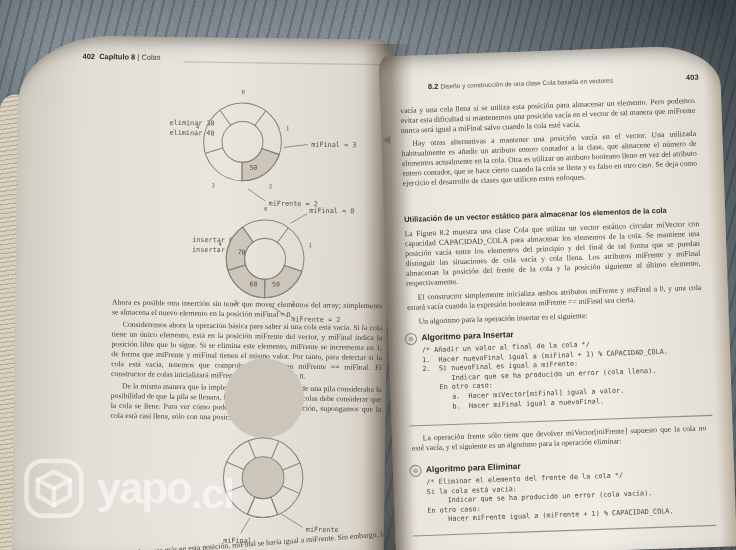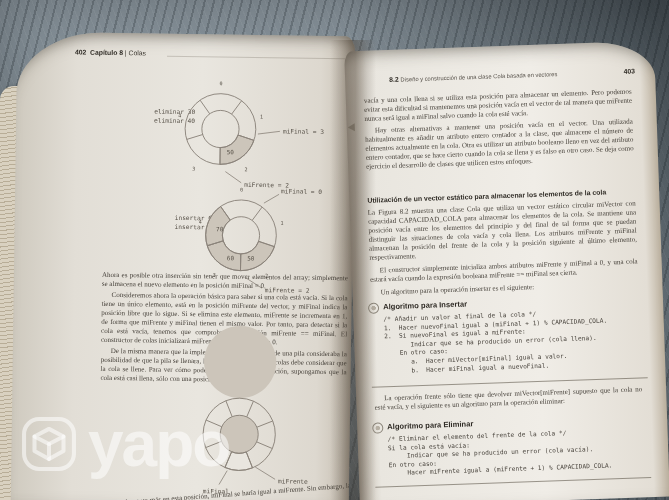--- a/index.html
+++ b/index.html
@@ -39,21 +39,21 @@
   .hr{position:absolute;height:1px;background:rgba(80,72,60,.55);}
   .figsvg{position:absolute;overflow:visible;}
   .figsvg text{font-family:"DejaVu Sans Mono",monospace;fill:#575148;}
   .flabel{font-size:6.2px;}
   .fidx{font-size:5.4px;fill:#6c665c;}
   .fval{font-size:6.4px;fill:#3f3a33;}
   .marginmark{position:absolute;width:0;height:0;border-top:4px solid transparent;border-bottom:4px solid transparent;
     border-right:7px solid rgba(110,102,90,.55);}
   .watermark{position:absolute;left:20px;top:414px;z-index:6;display:flex;align-items:center;
     color:rgba(255,255,255,.55);font-family:"Liberation Sans",sans-serif;}
-  .wm-brand{font-size:64px;font-weight:bold;letter-spacing:-2px;line-height:60px;margin-left:10px;}
+  .wm-brand{font-size:40px;font-weight:bold;letter-spacing:-2px;line-height:60px;margin-left:10px;}
   .wm-tld{font-size:38px;font-weight:bold;letter-spacing:-1px;align-self:flex-end;margin-bottom:2px;}
   .lastline{position:absolute;font-size:7px;color:#46413a;transform:rotate(-5deg);white-space:nowrap;}
 </style>
 </head>
 <body>
 
 <div class="photo">
 
   <div class="edge-stack"></div>
 
@@ -197,15 +197,16 @@
   <div class="gutter"></div>
 
   <div class="watermark">
     <svg width="58" height="58" viewBox="0 0 100 100" fill="none" stroke="rgba(255,255,255,.55)" stroke-width="7" stroke-linejoin="round" stroke-linecap="round">
       <rect x="7" y="7" width="86" height="86" rx="26"></rect>
       <path d="M50,24 L75,37 L50,50 L25,37 Z"></path>
       <path d="M25,37 L25,62 L50,76 L50,50"></path>
       <path d="M75,37 L75,62 L50,76"></path>
     </svg>
     <span class="wm-brand">yapo</span>
+    <span class="wm-tld">.cl</span>
   </div>
 
 </div>
 
 </body></html>

